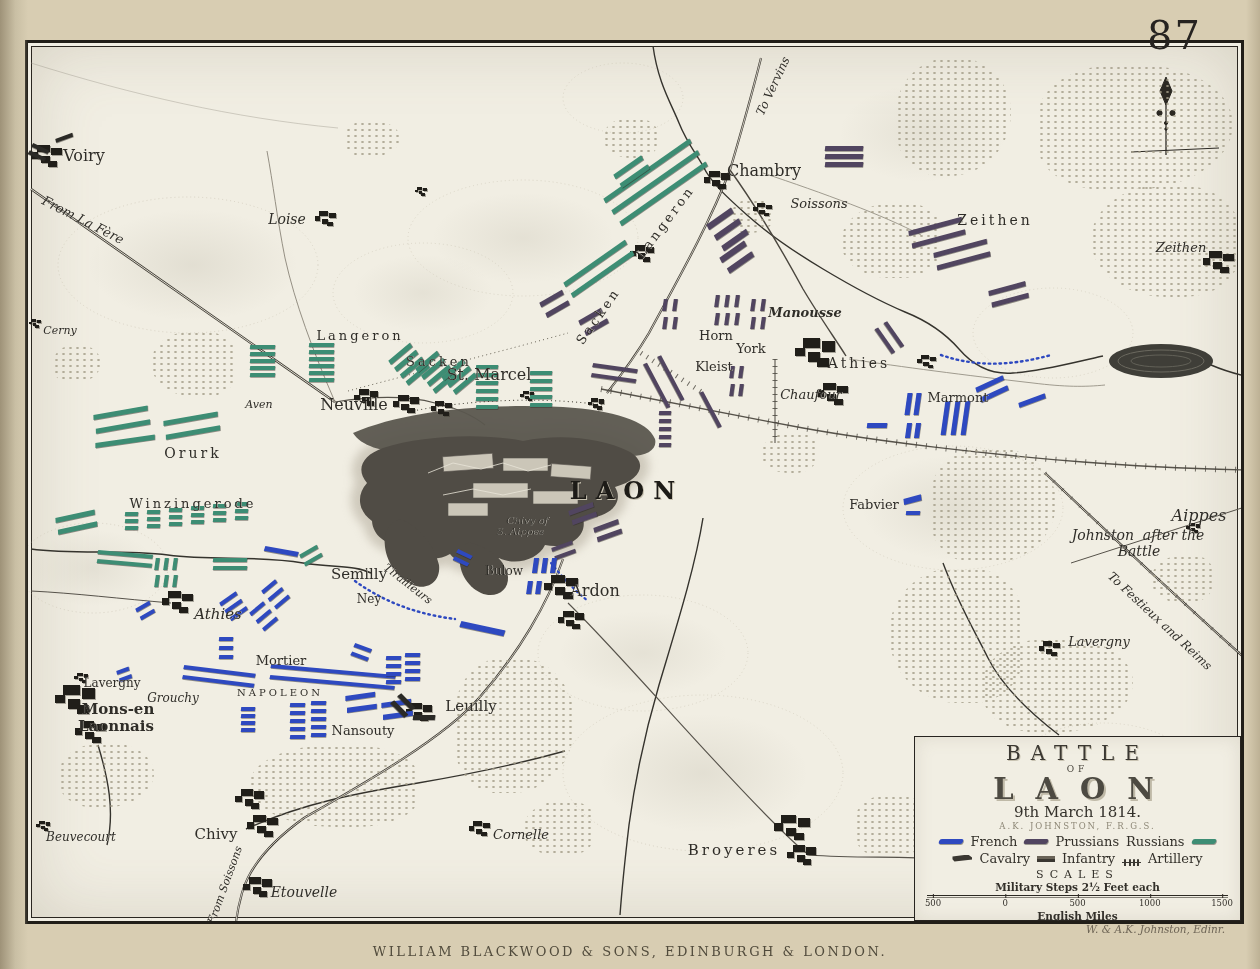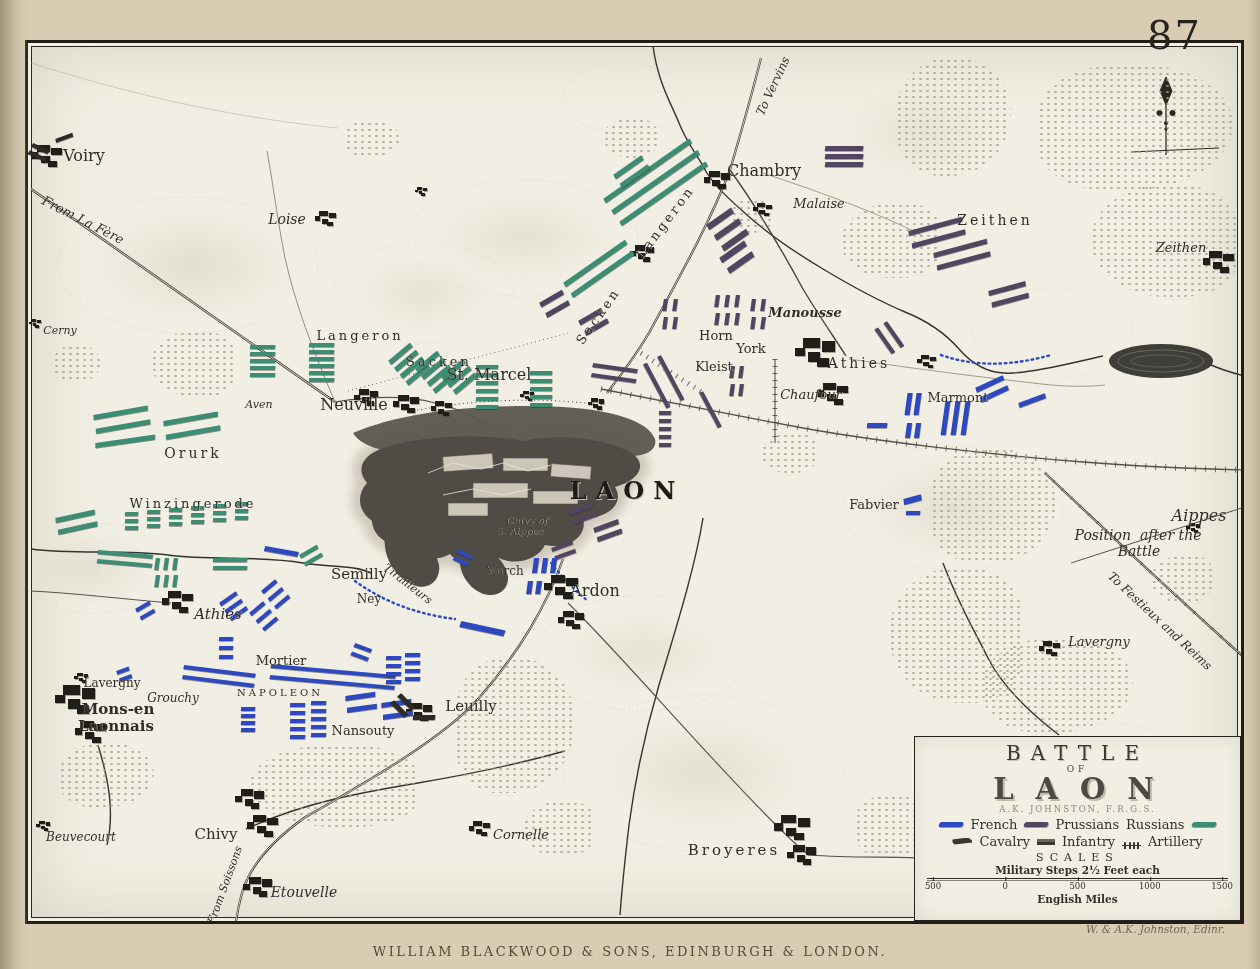--- a/index.html
+++ b/index.html
@@ -823,21 +823,21 @@
         <span class="unit-bar" style="width: 22px; height: 5px; background: rgb(43, 42, 38); top: 0px; left: 0px;"></span>
       </div>
     </div>
   <div id="labels" class="layer">
       <div class="map-label " style="left: 56px; top: 112px; font-size: 16px; transform: translate(-50%, -50%) rotate(0deg);">Voiry</div>
       <div class="map-label i" style="left: 55px; top: 177px; font-size: 13px; transform: translate(-50%, -50%) rotate(27deg);">From La Fère</div>
       <div class="map-label i" style="left: 32px; top: 287px; font-size: 11px; transform: translate(-50%, -50%) rotate(0deg);">Cerny</div>
       <div class="map-label i" style="left: 259px; top: 176px; font-size: 14px; transform: translate(-50%, -50%) rotate(0deg);">Loise</div>
       <div class="map-label i" style="left: 745px; top: 43px; font-size: 12px; transform: translate(-50%, -50%) rotate(-65deg);">To Vervins</div>
       <div class="map-label " style="left: 736px; top: 127px; font-size: 16px; transform: translate(-50%, -50%) rotate(0deg);">Chambry</div>
-      <div class="map-label i" style="left: 791px; top: 160px; font-size: 13px; transform: translate(-50%, -50%) rotate(0deg);">Malaise</div>
+      <div class="map-label i" style="left: 791px; top: 160px; font-size: 13px; transform: translate(-50%, -50%) rotate(0deg);">Soissons</div>
       <div class="map-label sp" style="left: 967px; top: 177px; font-size: 14px; transform: translate(-50%, -50%) rotate(0deg);">Zeithen</div>
       <div class="map-label i" style="left: 1153px; top: 204px; font-size: 13px; transform: translate(-50%, -50%) rotate(0deg);">Zeithen</div>
       <div class="map-label sp" style="left: 637px; top: 179px; font-size: 13px; transform: translate(-50%, -50%) rotate(-53deg);">Langeron</div>
       <div class="map-label sp" style="left: 570px; top: 273px; font-size: 13px; transform: translate(-50%, -50%) rotate(-55deg);">Sacken</div>
       <div class="map-label sp" style="left: 332px; top: 292px; font-size: 13px; transform: translate(-50%, -50%) rotate(0deg);">Langeron</div>
       <div class="map-label sp" style="left: 411px; top: 318px; font-size: 13px; transform: translate(-50%, -50%) rotate(0deg);">Sacken</div>
       <div class="map-label " style="left: 461px; top: 331px; font-size: 16px; transform: translate(-50%, -50%) rotate(0deg);">St. Marcel</div>
       <div class="map-label " style="left: 326px; top: 361px; font-size: 16px; transform: translate(-50%, -50%) rotate(0deg);">Neuville</div>
       <div class="map-label i" style="left: 231px; top: 361px; font-size: 11px; transform: translate(-50%, -50%) rotate(0deg);">Aven</div>
       <div class="map-label sp" style="left: 165px; top: 410px; font-size: 14px; transform: translate(-50%, -50%) rotate(0deg);">Orurk</div>
@@ -847,28 +847,28 @@
       <div class="map-label i b" style="left: 777px; top: 269px; font-size: 13px; transform: translate(-50%, -50%) rotate(0deg);">Manousse</div>
       <div class="map-label " style="left: 686px; top: 323px; font-size: 13px; transform: translate(-50%, -50%) rotate(0deg);">Kleist</div>
       <div class="map-label i" style="left: 783px; top: 351px; font-size: 13px; transform: translate(-50%, -50%) rotate(0deg);">Chaufour</div>
       <div class="map-label sp" style="left: 831px; top: 320px; font-size: 14px; transform: translate(-50%, -50%) rotate(0deg);">Athies</div>
       <div class="map-label " style="left: 930px; top: 354px; font-size: 13px; transform: translate(-50%, -50%) rotate(0deg);">Marmont</div>
       <div class="map-label big" style="left: 599px; top: 447px; font-size: 24px; transform: translate(-50%, -50%) rotate(0deg);">LAON</div>
       <div class="map-label i" style="left: 499px; top: 477px; font-size: 10px; transform: translate(-50%, -50%) rotate(0deg);">Chivy of</div>
       <div class="map-label i" style="left: 492px; top: 488px; font-size: 10px; transform: translate(-50%, -50%) rotate(0deg);">S. Aippes</div>
       <div class="map-label " style="left: 846px; top: 461px; font-size: 13px; transform: translate(-50%, -50%) rotate(0deg);">Fabvier</div>
       <div class="map-label i" style="left: 1171px; top: 472px; font-size: 16px; transform: translate(-50%, -50%) rotate(0deg);">Aippes</div>
-      <div class="map-label i" style="left: 1110px; top: 492px; font-size: 14px; transform: translate(-50%, -50%) rotate(0deg);">Position  after the</div>
+      <div class="map-label i" style="left: 1110px; top: 492px; font-size: 14px; transform: translate(-50%, -50%) rotate(0deg);">Johnston  after the</div>
       <div class="map-label i" style="left: 1111px; top: 508px; font-size: 14px; transform: translate(-50%, -50%) rotate(0deg);">Battle</div>
       <div class="map-label i" style="left: 1132px; top: 578px; font-size: 12px; transform: translate(-50%, -50%) rotate(43deg);">To Festieux and Reims</div>
       <div class="map-label i" style="left: 1071px; top: 598px; font-size: 13px; transform: translate(-50%, -50%) rotate(0deg);">Lavergny</div>
       <div class="map-label " style="left: 331px; top: 531px; font-size: 15px; transform: translate(-50%, -50%) rotate(0deg);">Semilly</div>
       <div class="map-label i" style="left: 380px; top: 541px; font-size: 11px; transform: translate(-50%, -50%) rotate(38deg);">Tirailleurs</div>
       <div class="map-label " style="left: 341px; top: 556px; font-size: 12px; transform: translate(-50%, -50%) rotate(0deg);">Ney</div>
-      <div class="map-label " style="left: 476px; top: 528px; font-size: 12px; transform: translate(-50%, -50%) rotate(0deg);">March</div>
+      <div class="map-label " style="left: 476px; top: 528px; font-size: 12px; transform: translate(-50%, -50%) rotate(0deg);">Bulow</div>
       <div class="map-label " style="left: 567px; top: 547px; font-size: 16px; transform: translate(-50%, -50%) rotate(0deg);">Ardon</div>
       <div class="map-label i" style="left: 190px; top: 571px; font-size: 15px; transform: translate(-50%, -50%) rotate(0deg);">Athies</div>
       <div class="map-label " style="left: 253px; top: 617px; font-size: 13px; transform: translate(-50%, -50%) rotate(0deg);">Mortier</div>
       <div class="map-label " style="left: 84px; top: 640px; font-size: 12px; transform: translate(-50%, -50%) rotate(0deg);">Lavergny</div>
       <div class="map-label i" style="left: 145px; top: 655px; font-size: 12px; transform: translate(-50%, -50%) rotate(0deg);">Grouchy</div>
       <div class="map-label sp" style="left: 252px; top: 649px; font-size: 10px; transform: translate(-50%, -50%) rotate(0deg);">NAPOLEON</div>
       <div class="map-label b" style="left: 90px; top: 666px; font-size: 15px; transform: translate(-50%, -50%) rotate(0deg);">Mons-en</div>
       <div class="map-label b" style="left: 88px; top: 683px; font-size: 15px; transform: translate(-50%, -50%) rotate(0deg);">Laonnais</div>
       <div class="map-label " style="left: 335px; top: 687px; font-size: 13px; transform: translate(-50%, -50%) rotate(0deg);">Nansouty</div>
       <div class="map-label " style="left: 443px; top: 663px; font-size: 15px; transform: translate(-50%, -50%) rotate(0deg);">Leuilly</div>
@@ -877,20 +877,21 @@
       <div class="map-label i" style="left: 197px; top: 842px; font-size: 11px; transform: translate(-50%, -50%) rotate(-70deg);">From Soissons</div>
       <div class="map-label i" style="left: 276px; top: 849px; font-size: 14px; transform: translate(-50%, -50%) rotate(0deg);">Etouvelle</div>
       <div class="map-label i" style="left: 493px; top: 791px; font-size: 13px; transform: translate(-50%, -50%) rotate(0deg);">Cornelle</div>
       <div class="map-label sp" style="left: 706px; top: 807px; font-size: 15px; transform: translate(-50%, -50%) rotate(0deg);">Broyeres</div>
     </div>
 
   <div class="cartouche">
     <div class="c-title">BATTLE</div>
     <div class="c-of">OF</div>
     <div class="c-name">LAON</div>
+    <div class="c-date">9th March 1814.</div>
     <div class="c-author">A.K. JOHNSTON, F.R.G.S.</div>
     <div class="c-legend">
       <span class="swatch" style="background: rgb(46, 73, 192);"></span>
       <span>French</span>
       <span class="swatch" style="background: rgb(81, 69, 96);"></span>
       <span>Prussians</span>
       <span>Russians</span>
       <span class="swatch" style="background: rgb(61, 141, 116);"></span>
     </div>
     <div class="c-legend">

